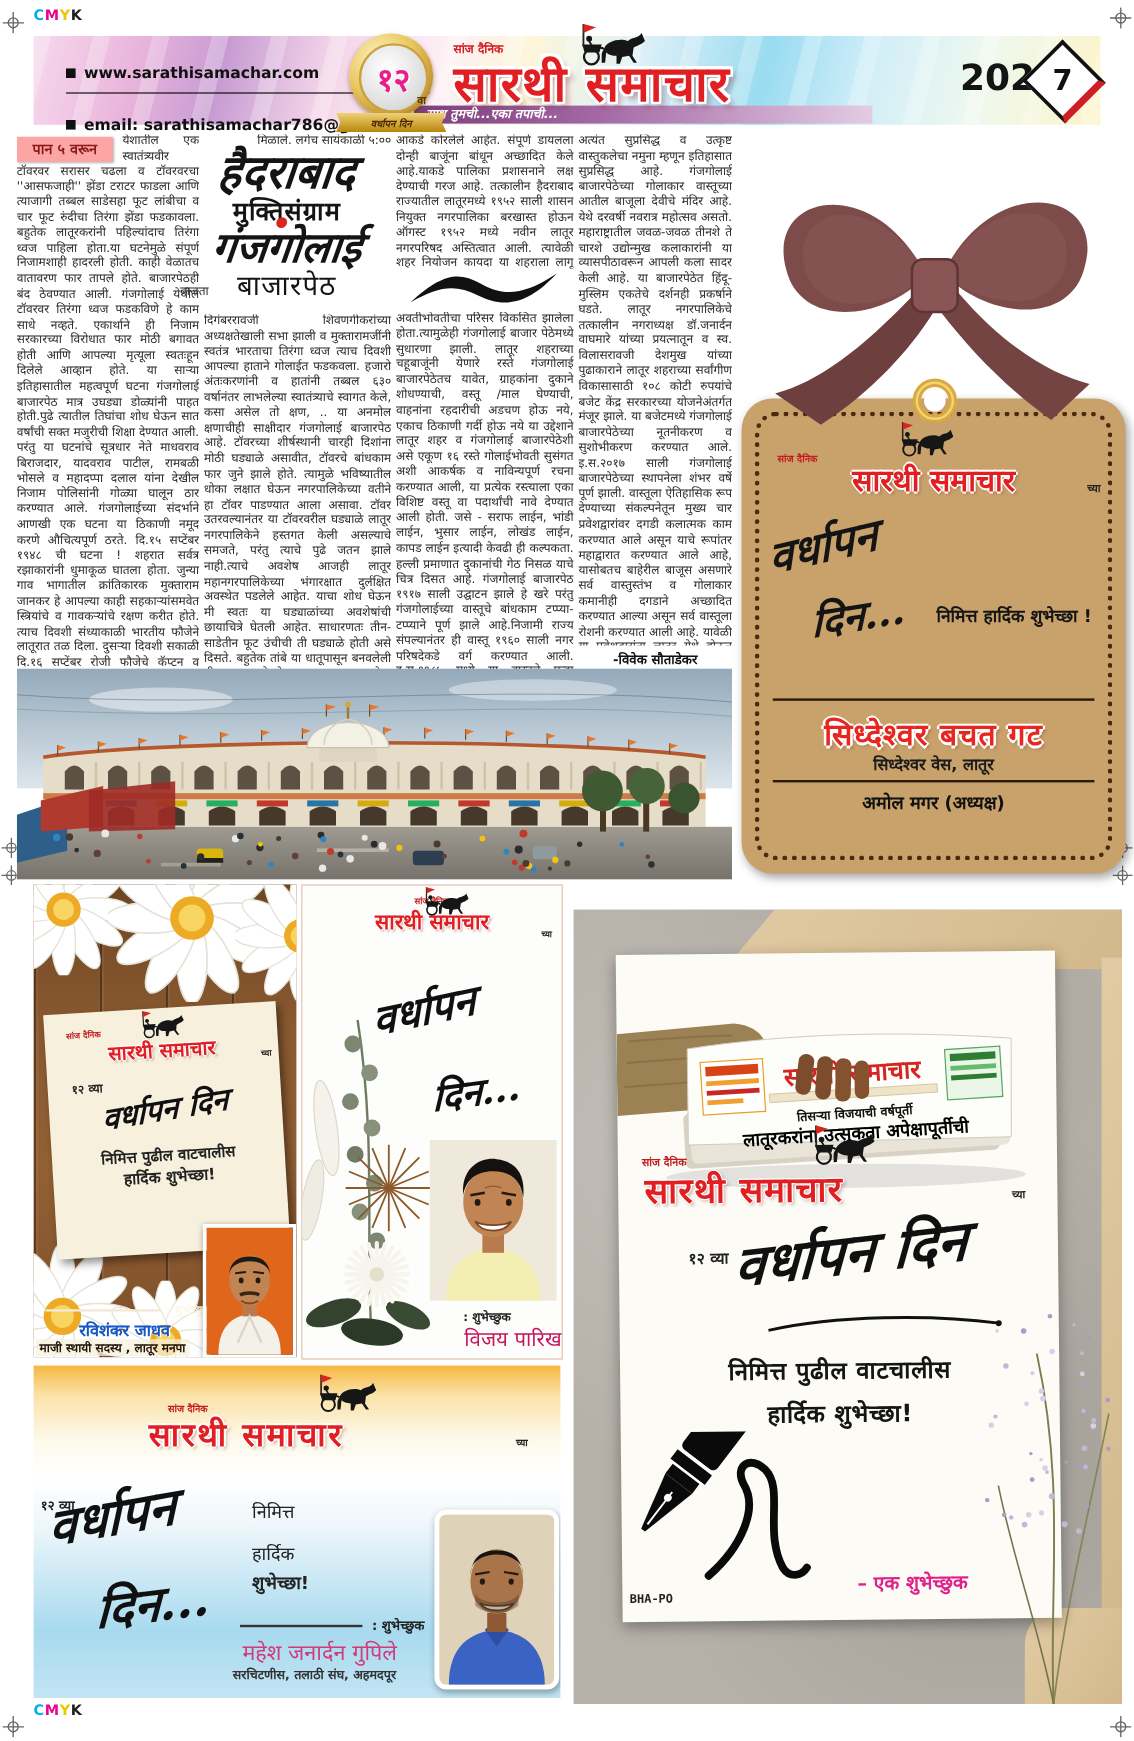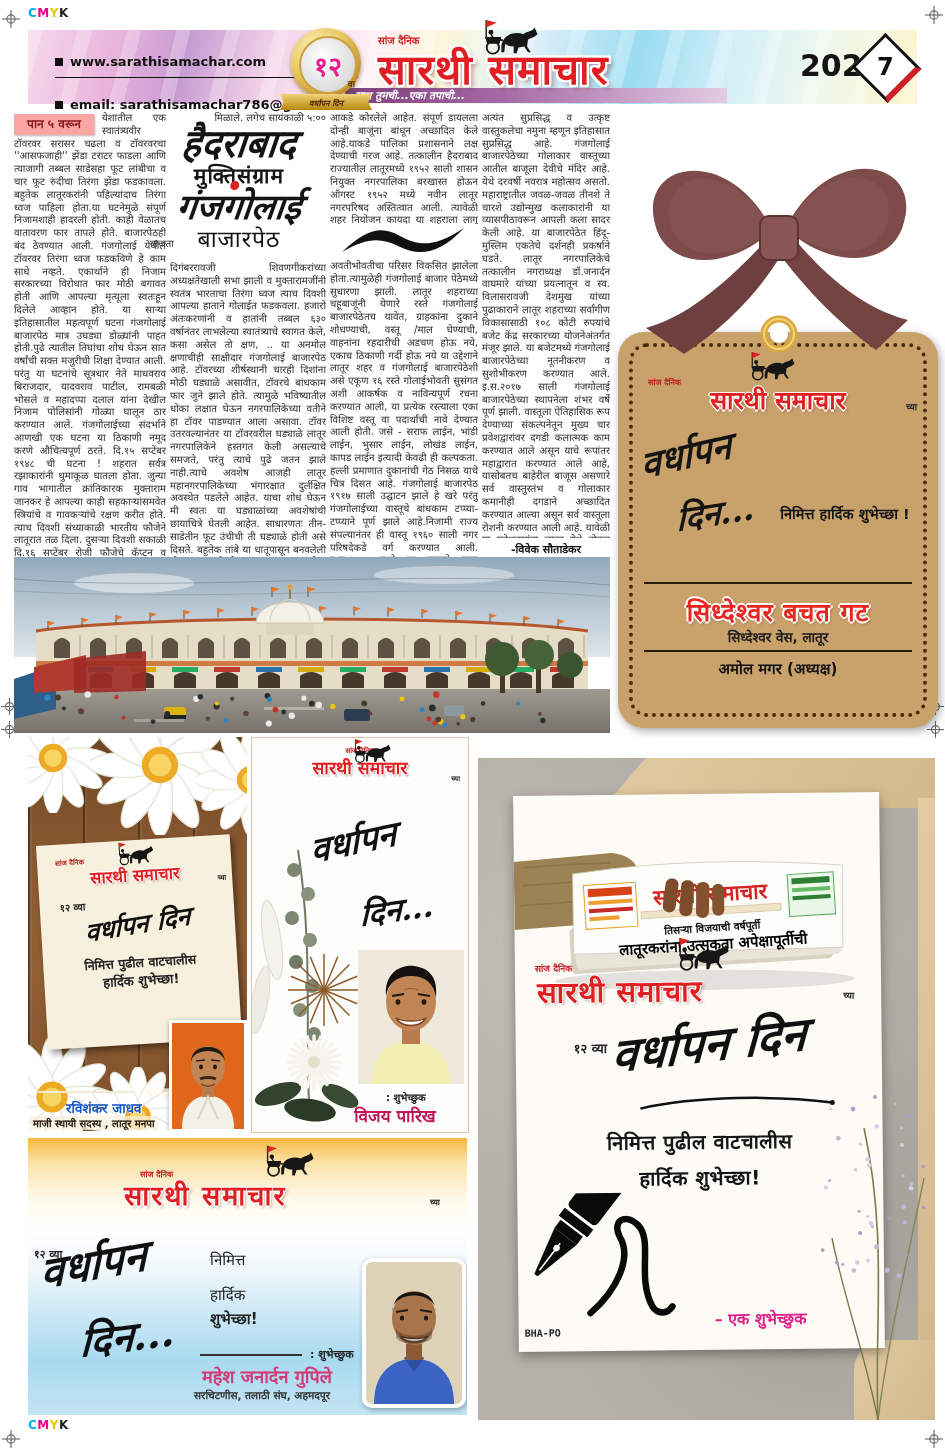--- a/index.html
+++ b/index.html
@@ -70,21 +70,21 @@
   .daisyad{left:28px;top:737px;width:219px;height:394px;overflow:hidden;
     background:linear-gradient(180deg,#6d4522,#8a5a31 30%,#936034 60%,#7c4e29);}
   .daisyad .planks{position:absolute;inset:0;
     background:repeating-linear-gradient(90deg,rgba(0,0,0,.35) 0 2px,rgba(255,255,255,.06) 2px 4px,rgba(0,0,0,0) 4px 55px);}
   .note{left:14px;top:103px;width:194px;height:204px;background:#f6f0dd;transform:rotate(-3.5deg);
     box-shadow:3px 4px 7px rgba(0,0,0,.45);text-align:center;}
   .bluename{color:#1457c6;font-weight:bold;font-size:13.5px;}
   .photo-frame{border:3px solid #fff;box-shadow:1px 2px 5px rgba(0,0,0,.5);}
   
   .parikhad{left:251px;top:737px;width:216px;height:394px;background:#fdfdfb;border:1px solid #e3c2ad;overflow:hidden;}
-  .pinkname{color:#c2185b;font-weight:bold;}
+  .pinkname{color:#c2185b;font-weight:normal;text-align:right;}
   
   .gupilead{left:28px;top:1138px;width:439px;height:277px;overflow:hidden;
     background:linear-gradient(180deg,#f5b83f 0%,#fbe2a8 9%,#fdf9ea 22%,#ffffff 34%,#eef7fb 48%,#cfeaf6 62%,#a8daef 80%,#c2e5f4 100%);}
   
   .penad{left:478px;top:758px;width:457px;height:662px;background:#b5b0a8;overflow:hidden;}
   .penad .tex1{position:absolute;inset:0;
     background:radial-gradient(circle at 20% 30%,rgba(255,255,255,.18),transparent 45%),
                radial-gradient(circle at 75% 70%,rgba(0,0,0,.10),transparent 50%),
                radial-gradient(circle at 60% 15%,rgba(0,0,0,.06),transparent 40%);}
   .cream{background:linear-gradient(120deg,#e2cba4,#d2b88b);}

